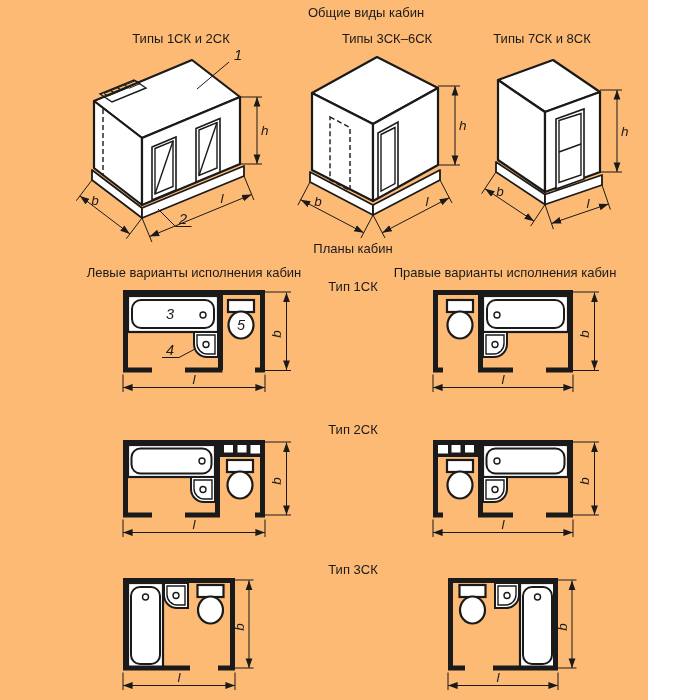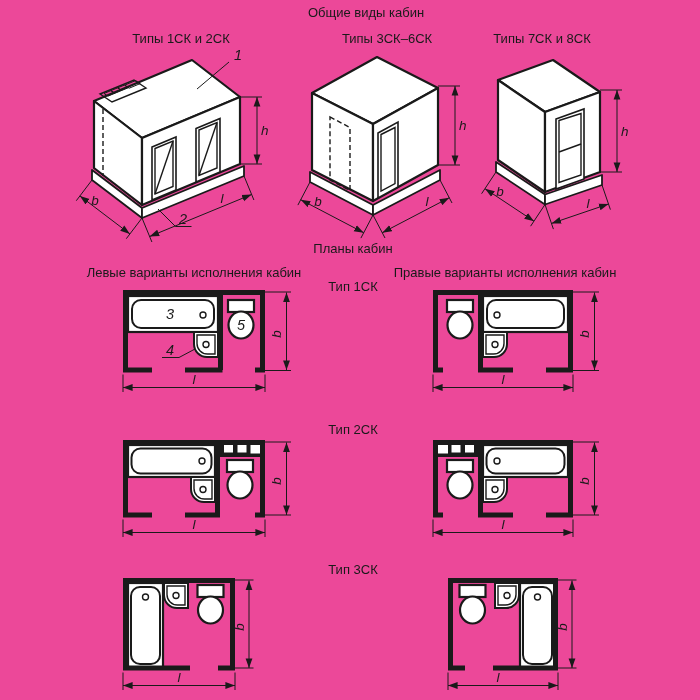--- a/index.html
+++ b/index.html
@@ -1,16 +1,16 @@
 <!DOCTYPE html>
 <html><head>
 <meta charset="utf-8">
 <style>
   html,body{margin:0;padding:0;background:#fff;}
-  .canvas{width:700px;height:700px;background:#ec4899;position:relative;overflow:hidden;}
+  .canvas{width:648px;height:700px;background:#fdba74;position:relative;overflow:hidden;}
   svg{display:block;}
   text{font-family:"Liberation Sans", sans-serif;fill:#1a1a1a;}
   .lbl{font-size:13px;}
   .dim{font-size:13.5px;font-style:italic;}
   .co{font-size:14.5px;font-style:italic;}
   .w{stroke:#1a1a1a;stroke-width:5;fill:none;}
   .f22{stroke:#1a1a1a;stroke-width:2.2;fill:#fff;}
   .f20{stroke:#1a1a1a;stroke-width:2;fill:#fff;}
   .f14{stroke:#1a1a1a;stroke-width:1.4;fill:none;}
   .f16{stroke:#1a1a1a;stroke-width:1.6;fill:#fff;}

